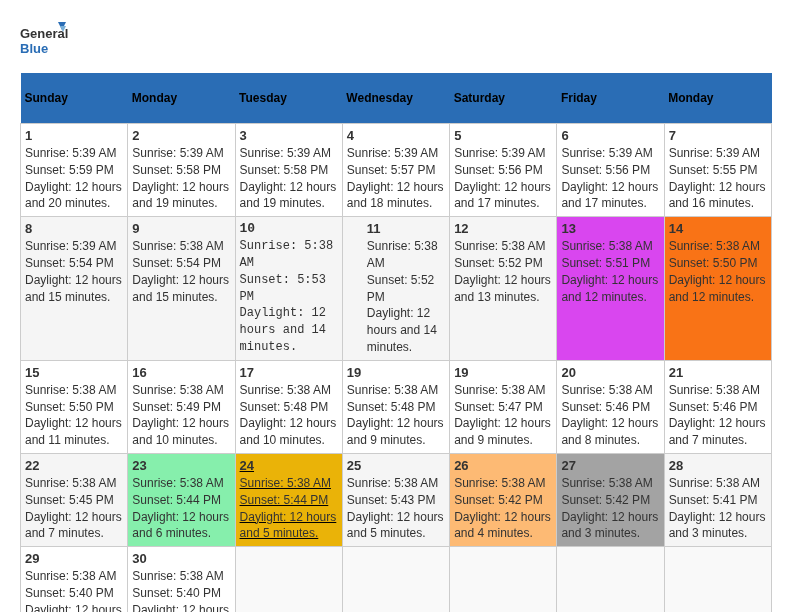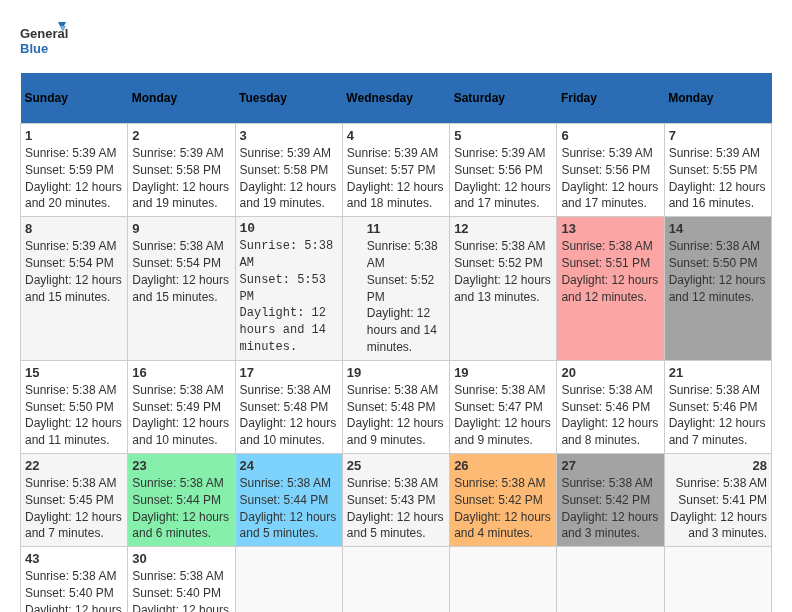--- a/index.html
+++ b/index.html
@@ -147,25 +147,25 @@
         <div class="day-info">Sunrise: 5:38 AM<br>Sunset: 5:53 PM<br>Daylight: 12 hours and 14 minutes.</div>
       </td>
         <td style="background: rgb(245, 245, 245); padding-left: 24px;">
         <div class="day-num">11</div>
         <div class="day-info">Sunrise: 5:38 AM<br>Sunset: 5:52 PM<br>Daylight: 12 hours and 14 minutes.</div>
       </td>
         <td style="background: rgb(245, 245, 245);">
         <div class="day-num">12</div>
         <div class="day-info">Sunrise: 5:38 AM<br>Sunset: 5:52 PM<br>Daylight: 12 hours and 13 minutes.</div>
       </td>
-        <td style="background: #fca5a5;">
+        <td style="background: #d946ef;">
         <div class="day-num">13</div>
         <div class="day-info">Sunrise: 5:38 AM<br>Sunset: 5:51 PM<br>Daylight: 12 hours and 12 minutes.</div>
       </td>
-        <td style="background: #a3a3a3;">
+        <td style="background: #f97316;">
         <div class="day-num">14</div>
         <div class="day-info">Sunrise: 5:38 AM<br>Sunset: 5:50 PM<br>Daylight: 12 hours and 12 minutes.</div>
       </td>
       </tr>
       <tr>
         <td>
         <div class="day-num">15</div>
         <div class="day-info">Sunrise: 5:38 AM<br>Sunset: 5:50 PM<br>Daylight: 12 hours and 11 minutes.</div>
       </td>
         <td>
@@ -195,44 +195,44 @@
       </tr>
       <tr style="background: rgb(245, 245, 245);">
         <td style="background: rgb(245, 245, 245);">
         <div class="day-num">22</div>
         <div class="day-info">Sunrise: 5:38 AM<br>Sunset: 5:45 PM<br>Daylight: 12 hours and 7 minutes.</div>
       </td>
         <td style="background: #86efac;">
         <div class="day-num">23</div>
         <div class="day-info">Sunrise: 5:38 AM<br>Sunset: 5:44 PM<br>Daylight: 12 hours and 6 minutes.</div>
       </td>
-        <td style="background: #7dd3fc;">
+        <td style="background: #eab308; text-decoration: underline;">
         <div class="day-num">24</div>
         <div class="day-info">Sunrise: 5:38 AM<br>Sunset: 5:44 PM<br>Daylight: 12 hours and 5 minutes.</div>
       </td>
         <td style="background: rgb(245, 245, 245);">
         <div class="day-num">25</div>
         <div class="day-info">Sunrise: 5:38 AM<br>Sunset: 5:43 PM<br>Daylight: 12 hours and 5 minutes.</div>
       </td>
         <td style="background: #fdba74;">
         <div class="day-num">26</div>
         <div class="day-info">Sunrise: 5:38 AM<br>Sunset: 5:42 PM<br>Daylight: 12 hours and 4 minutes.</div>
       </td>
         <td style="background: #a3a3a3;">
         <div class="day-num">27</div>
         <div class="day-info">Sunrise: 5:38 AM<br>Sunset: 5:42 PM<br>Daylight: 12 hours and 3 minutes.</div>
       </td>
-        <td style="background: rgb(245, 245, 245); text-align: right;">
+        <td style="background: rgb(245, 245, 245);">
         <div class="day-num">28</div>
         <div class="day-info">Sunrise: 5:38 AM<br>Sunset: 5:41 PM<br>Daylight: 12 hours and 3 minutes.</div>
       </td>
       </tr>
       <tr>
         <td>
-        <div class="day-num">43</div>
+        <div class="day-num">29</div>
         <div class="day-info">Sunrise: 5:38 AM<br>Sunset: 5:40 PM<br>Daylight: 12 hours and 2 minutes.</div>
       </td>
         <td>
         <div class="day-num">30</div>
         <div class="day-info">Sunrise: 5:38 AM<br>Sunset: 5:40 PM<br>Daylight: 12 hours and 2 minutes.</div>
       </td>
         <td class="empty"></td>
         <td class="empty"></td>
         <td class="empty"></td>
         <td class="empty"></td>

